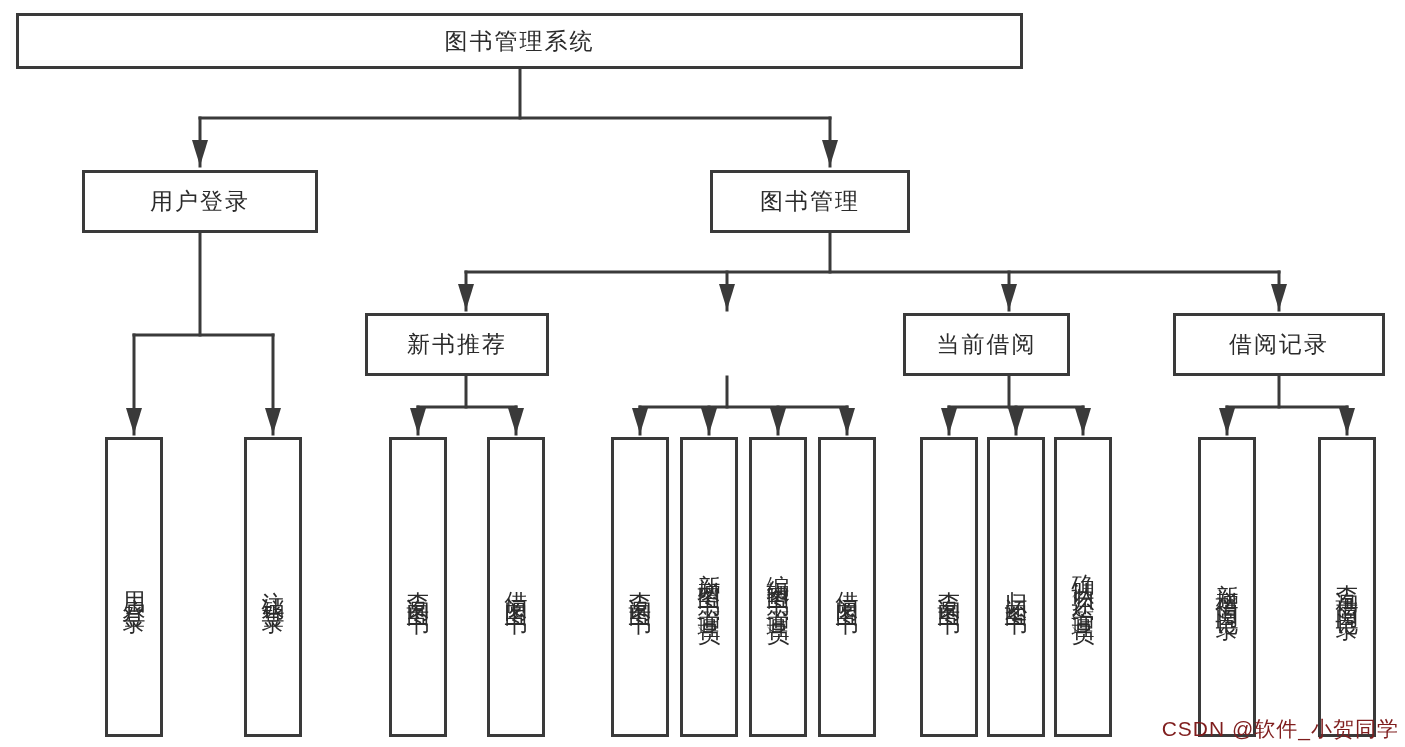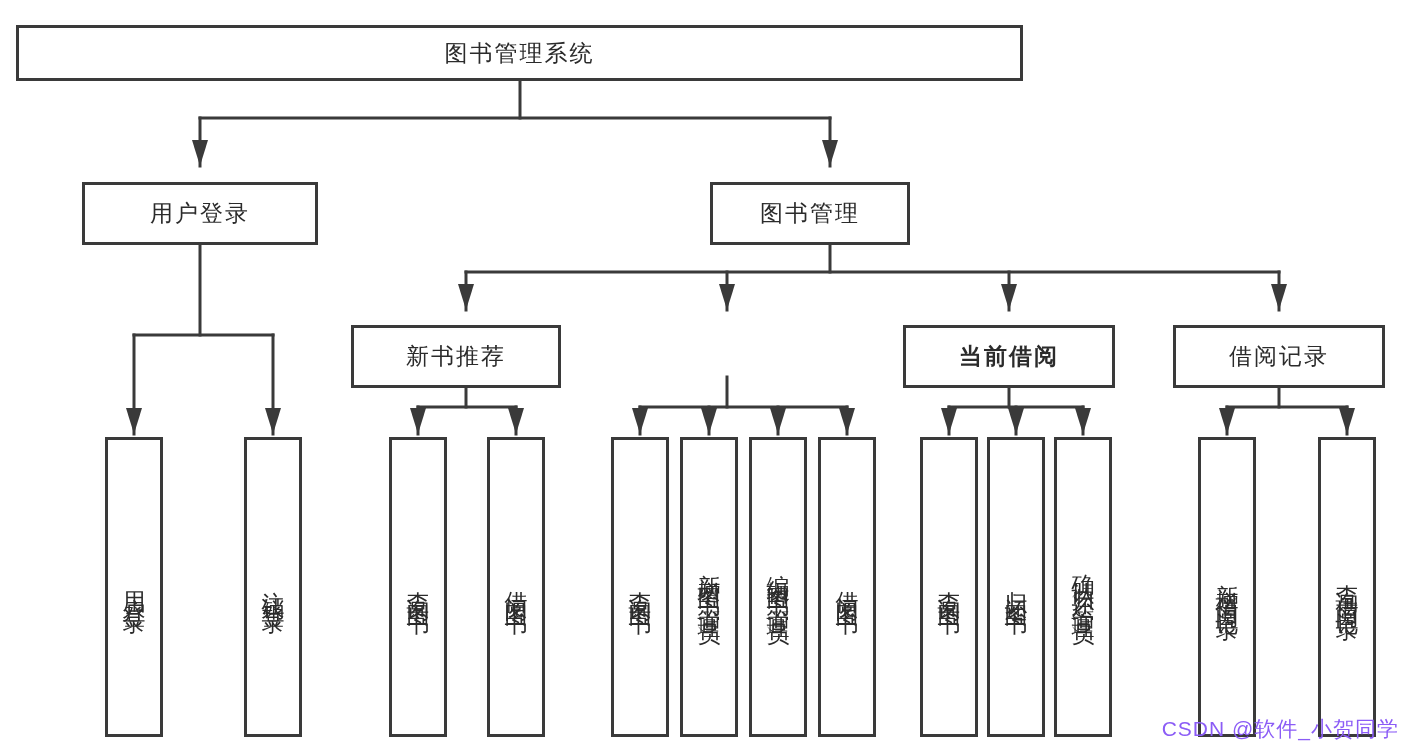--- a/index.html
+++ b/index.html
@@ -23,58 +23,57 @@
     background: #ffffff;
     display: flex;
     align-items: center;
     justify-content: center;
     color: #2b2b2b;
     font-size: 23px;
   }
   .hbox {
     height: 63px;
     letter-spacing: 2px;
-    margin-top: 12px;
   }
   .leaf {
     top: 437px;
     width: 58px;
     height: 300px;
     writing-mode: vertical-rl;
     text-orientation: mixed;
     letter-spacing: 7px;
     line-height: 1;
   }
   
   #root   { left: 16px;  top: 13px;  width: 1007px; height: 56px; letter-spacing: 2px; }
   #n-ul   { left: 82px;  top: 170px; width: 236px; }
   #n-bm   { left: 710px; top: 170px; width: 200px; }
-  #n-xs   { left: 351px; top: 313px; width: 210px; }
+  #n-xs   { left: 365px; top: 313px; width: 184px; }
   #n-tj   { left: 622px; top: 313px; width: 210px; }
-  #n-dq   { left: 903px; top: 313px; width: 212px; font-weight: bold; }
+  #n-dq   { left: 903px; top: 313px; width: 167px; }
   #n-jl   { left: 1173px; top: 313px; width: 212px; }
   #lf-a1 { left: 105px; }
   #lf-a2 { left: 244px; }
   #lf-b1 { left: 389px; }
   #lf-b2 { left: 487px; }
   #lf-c1 { left: 611px; }
   #lf-c2 { left: 680px; }
   #lf-c3 { left: 749px; }
   #lf-c4 { left: 818px; }
   #lf-d1 { left: 920px; }
   #lf-d2 { left: 987px; }
   #lf-d3 { left: 1054px; }
   #lf-e1 { left: 1198px; }
   #lf-e2 { left: 1318px; }
   #watermark {
     position: absolute;
     right: 6px;
     bottom: 4px;
     font-size: 21px;
-    color: #8b5cf6;
+    color: #7f1d1d;
     letter-spacing: 1px;
     z-index: 5;
     white-space: nowrap;
   }
   .wire { stroke: #3a3a3a; stroke-width: 3; fill: none; stroke-linecap: square; }
 </style>
 </head>
 <body>
 
 <div id="canvas">

